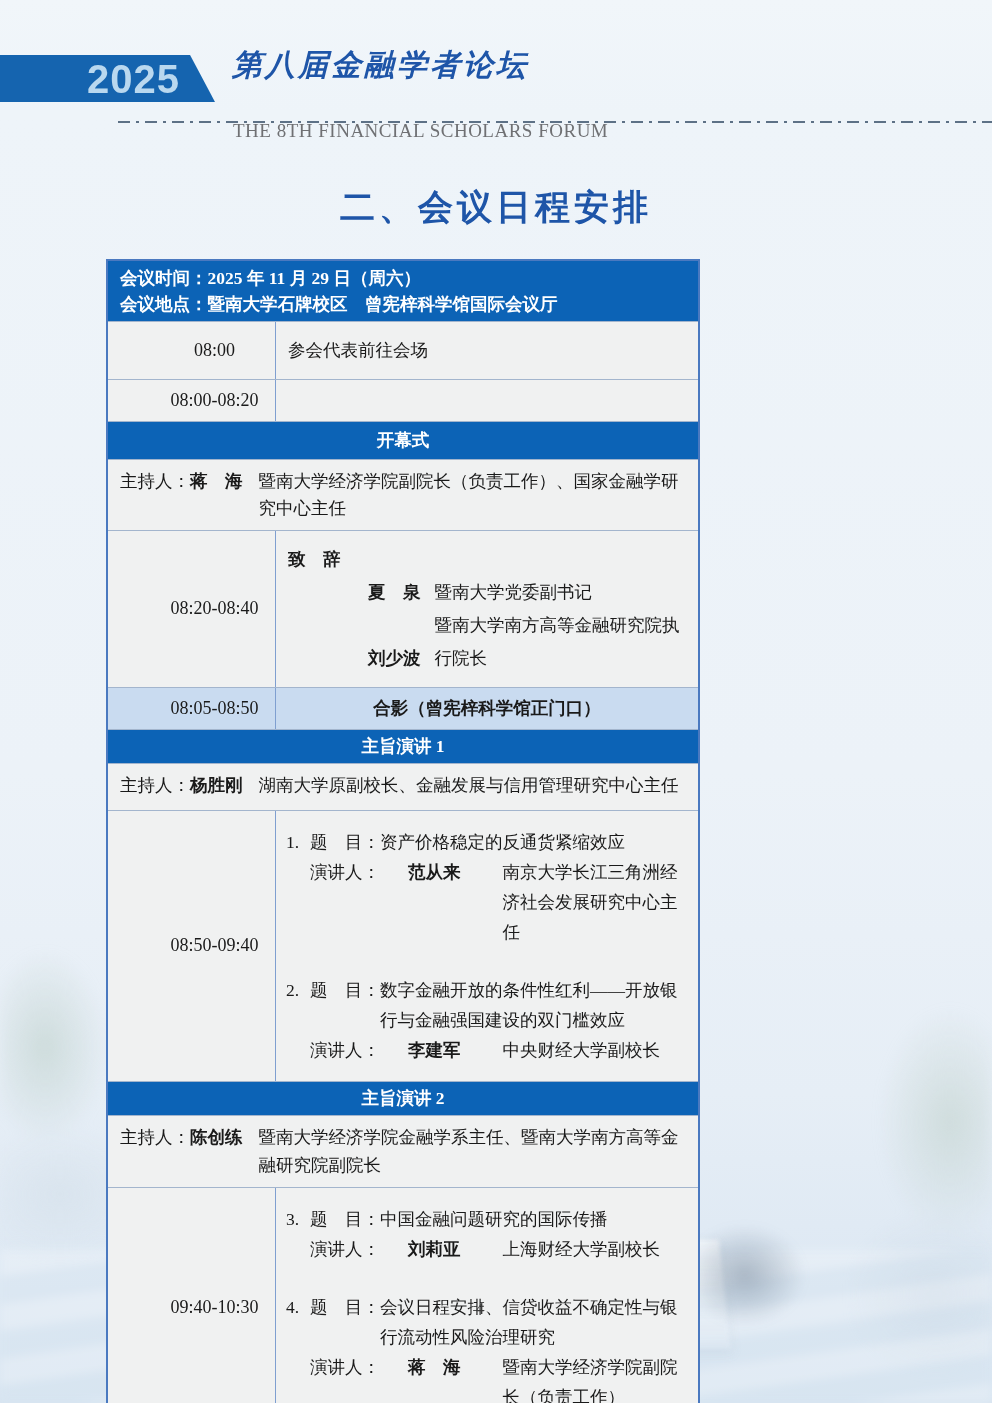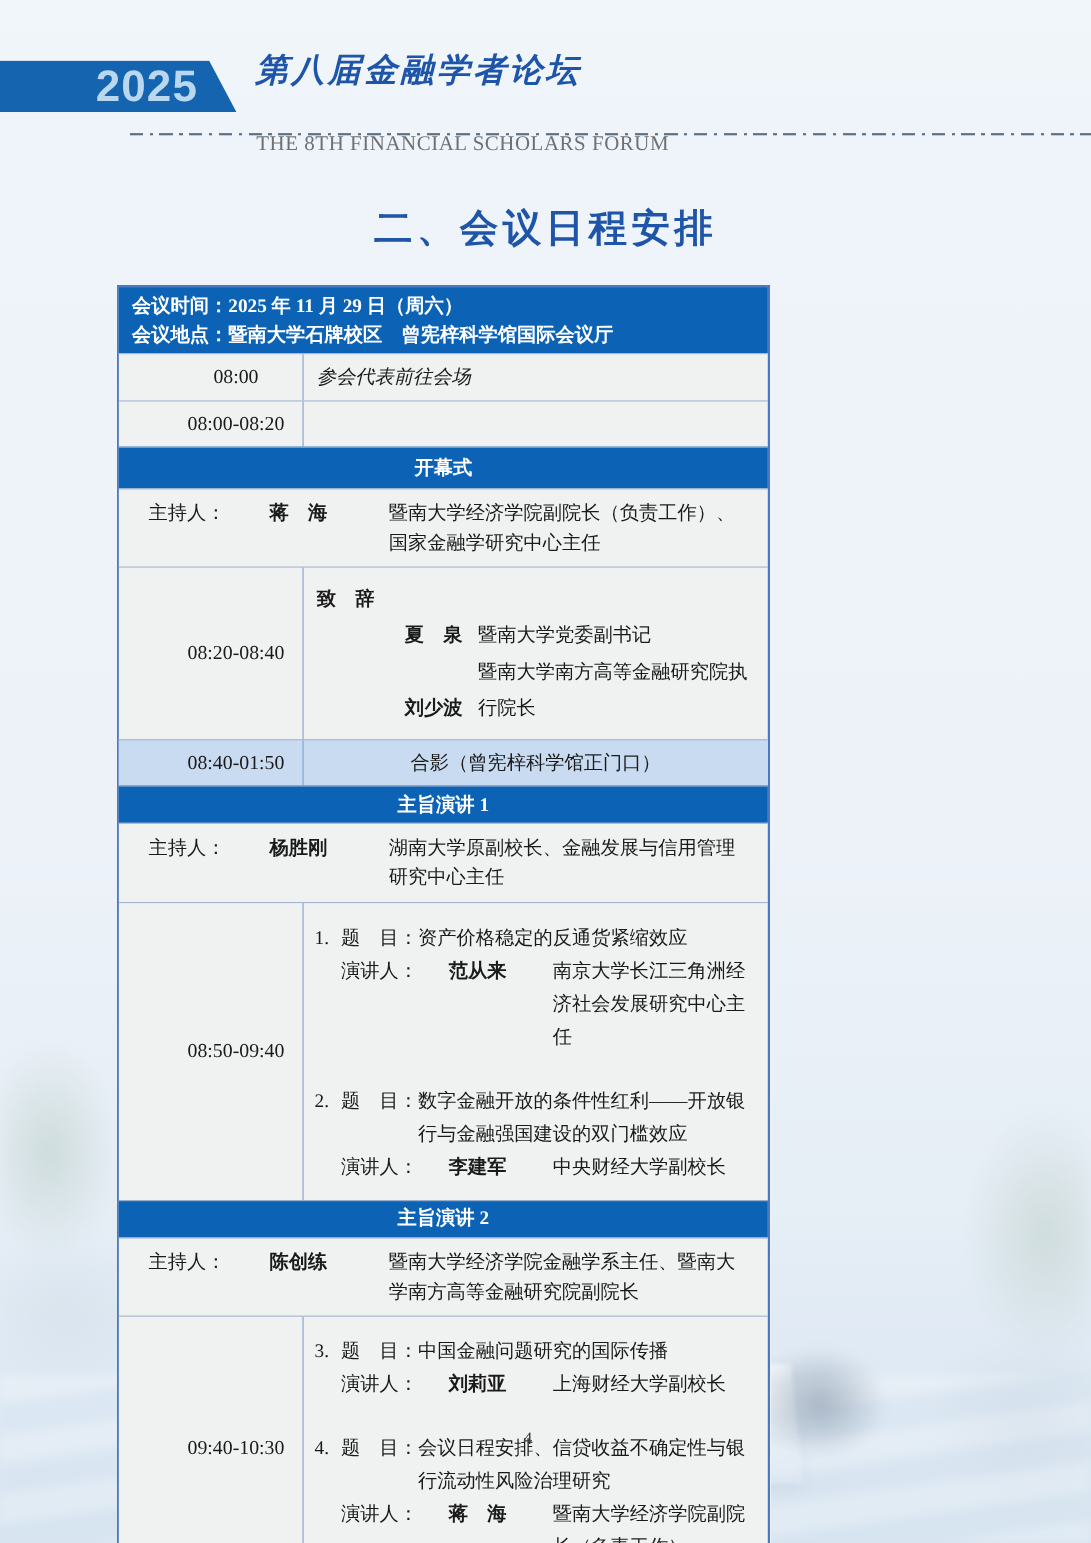--- a/index.html
+++ b/index.html
@@ -94,35 +94,35 @@
     align-items:center; justify-content:center; text-align:center;
   }
   .bar.h38 { min-height:38px; }
   .bar.h34 { min-height:34px; }
   .cell-time {
     flex:0 0 122px; display:flex; align-items:center; justify-content:center;
     border-right:1px solid var(--border-divider,#7f9fd0);
     font-size:18px; text-align:center;margin-left:46px;
   }
   .cell-content { flex:1; display:flex; }
-  .simple .cell-content { padding:0 12px; align-items:center;font-style:italic; }
+  .simple .cell-content { padding:15px 12px; align-items:center; }
   .h43 { min-height:43px; } .h42 { min-height:42px; }
-  .host { min-height:45px; padding:8px 27px; align-items:baseline;gap:40px; }
+  .host { min-height:45px; padding:8px 12px; align-items:baseline; }
   .host.h61 { min-height:61px; }
   .host.h47 { min-height:47px; }
   .host-label { white-space:pre; }
   .host-name { font-weight:bold; margin-right:16px; white-space:pre; }
   .host-aff { flex:1; max-width:516px; }
   .speeches { min-height:107px; }
   .speeches .cell-content { flex-direction:column; padding:12px 12px; line-height:33px; }
   .speech-heading { font-weight:bold; }
   .speaker-line { margin-left:80px; display:flex; align-items:flex-end; }
   .speaker-name { font-weight:bold; margin-right:14px; white-space:pre; }
   .highlight { background:var(--highlight-row,#c9dbf0); }
-  .highlight .cell-content { justify-content:center; align-items:center; font-weight:normal; padding:4px 12px; }
+  .highlight .cell-content { justify-content:center; align-items:center; font-weight:bold; padding:4px 12px; }
   .talks .cell-content { flex-direction:column; justify-content:center; padding:16px 12px 16px 10px; line-height:30px; }
   .talks.hA { min-height:196px; }
   .talks.hB { min-height:164px; }
   .talk + .talk { margin-top:28px; }
   .talk-line { display:flex; align-items:baseline; }
   .talk-no { flex:0 0 24px; }
   .talk-label { white-space:pre; }
   .talk-title { flex:1; max-width:450px; }
   .speaker-sub { padding-left:24px; display:flex; align-items:baseline;gap:28px; }
   
@@ -184,21 +184,21 @@
         <span>暨南大学党委副书记</span>
       </div>
       <div class="speaker-line">
         <span class="speaker-name">刘少波</span>
         <span>暨南大学南方高等金融研究院执行院长</span>
       </div>
     </div>
   </div>
 
   <div class="row highlight h42">
-    <div class="cell-time">08:40-01:50</div>
+    <div class="cell-time">08:05-08:50</div>
     <div class="cell-content">合影（曾宪梓科学馆正门口）</div>
   </div>
 
   <div class="row bar h34">主旨演讲 1</div>
 
   <div class="row host h47">
     <span class="host-label">主持人：</span>
     <span class="host-name">杨胜刚</span>
     <span class="host-aff">湖南大学原副校长、金融发展与信用管理研究中心主任</span>
   </div>

